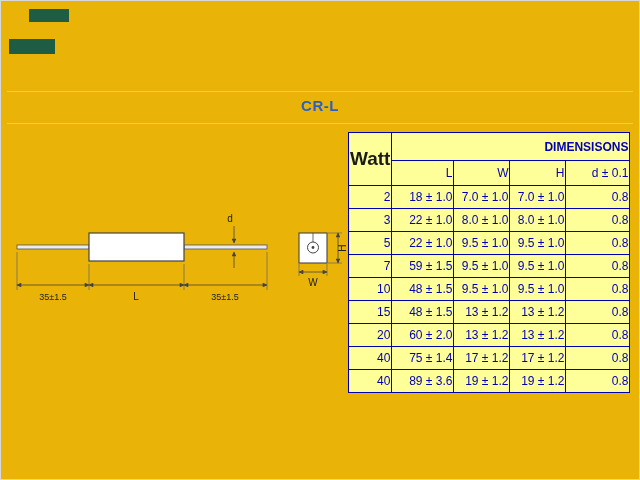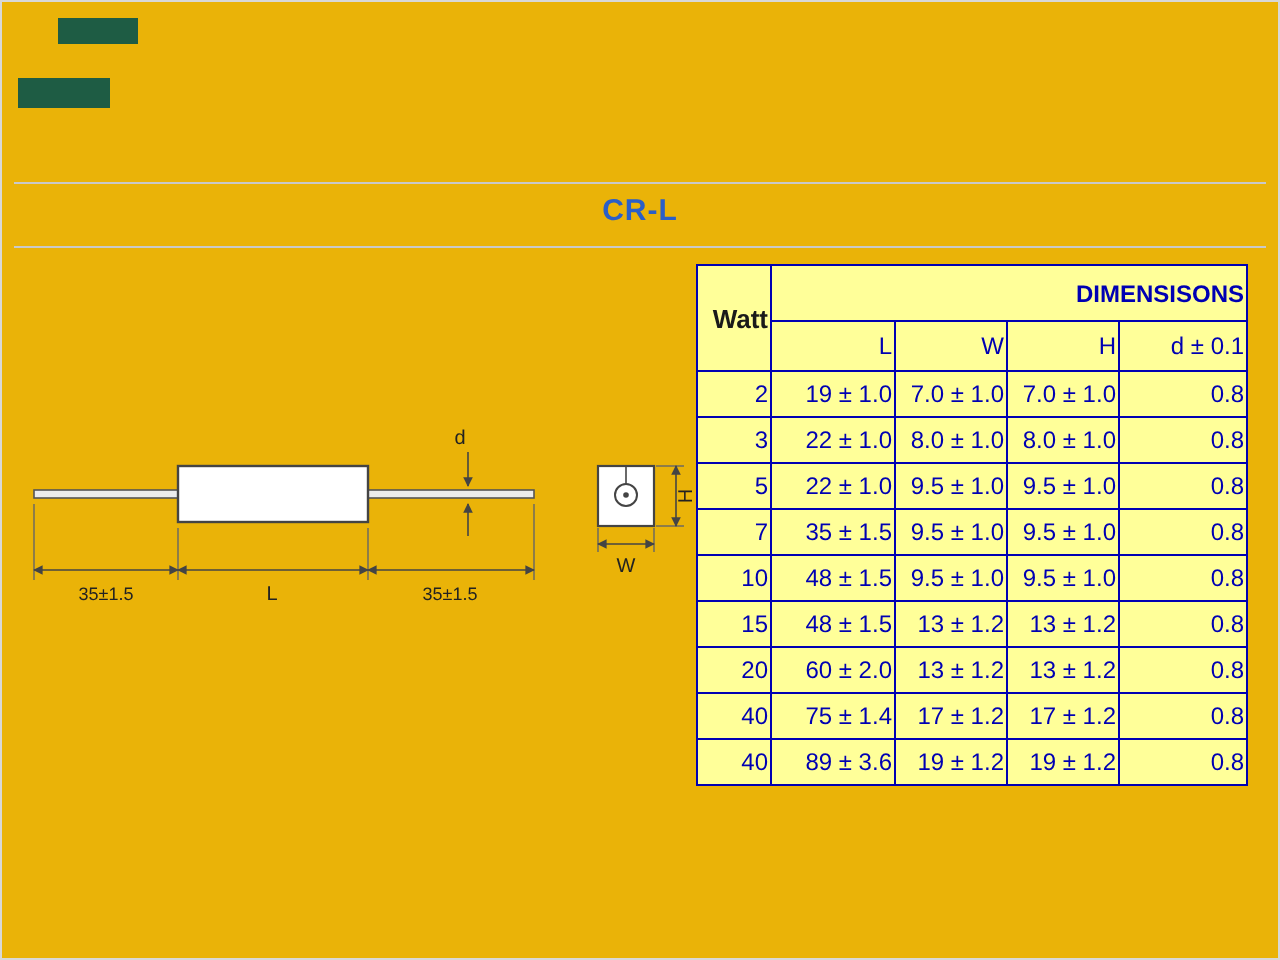--- a/index.html
+++ b/index.html
@@ -29,21 +29,21 @@
   }
   table.dims th, table.dims td {
     border:1px solid #0000b3; text-align:right;
     padding:0 1px; overflow:hidden; white-space:nowrap;
   }
   .col-watt { width:37px; } .col-l { width:62px; } .col-w { width:56px; }
   .col-h { width:56px; } .col-d { width:64px; }
   tr.hdr1 { height:28px; }
   tr.hdr2 { height:25px; }
   tr.data { height:23px; }
-  th.watt-hd { color:#1a1a1a; font-weight:bold; font-size:13px; }
+  th.watt-hd { color:#1a1a1a; font-weight:bold; font-size:19px; }
   th.dims-hd { font-weight:bold; font-size:12px; }
   th.col-hd  { font-weight:normal; font-size:12px; }
   td.watt-cell { font-size:12px; }
 </style>
 </head>
 <body>
 
 <div class="page">
 
   <div id="mark1" class="corner-mark"></div>
@@ -121,42 +121,42 @@
           <th colspan="4" class="dims-hd">DIMENSISONS</th>
         </tr>
         <tr class="hdr2">
           <th class="col-hd">L</th>
           <th class="col-hd">W</th>
           <th class="col-hd">H</th>
           <th class="col-hd">d ± 0.1</th>
         </tr>
         <tr class="data">
           <td class="watt-cell">2</td>
-          <td>19 ± 1.0</td>
+          <td>18 ± 1.0</td>
           <td>7.0 ± 1.0</td>
           <td>7.0 ± 1.0</td>
           <td>0.8</td>
         </tr>
         <tr class="data">
           <td class="watt-cell">3</td>
           <td>22 ± 1.0</td>
           <td>8.0 ± 1.0</td>
           <td>8.0 ± 1.0</td>
           <td>0.8</td>
         </tr>
         <tr class="data">
           <td class="watt-cell">5</td>
           <td>22 ± 1.0</td>
           <td>9.5 ± 1.0</td>
           <td>9.5 ± 1.0</td>
           <td>0.8</td>
         </tr>
         <tr class="data">
           <td class="watt-cell">7</td>
-          <td>35 ± 1.5</td>
+          <td>59 ± 1.5</td>
           <td>9.5 ± 1.0</td>
           <td>9.5 ± 1.0</td>
           <td>0.8</td>
         </tr>
         <tr class="data">
           <td class="watt-cell">10</td>
           <td>48 ± 1.5</td>
           <td>9.5 ± 1.0</td>
           <td>9.5 ± 1.0</td>
           <td>0.8</td>

